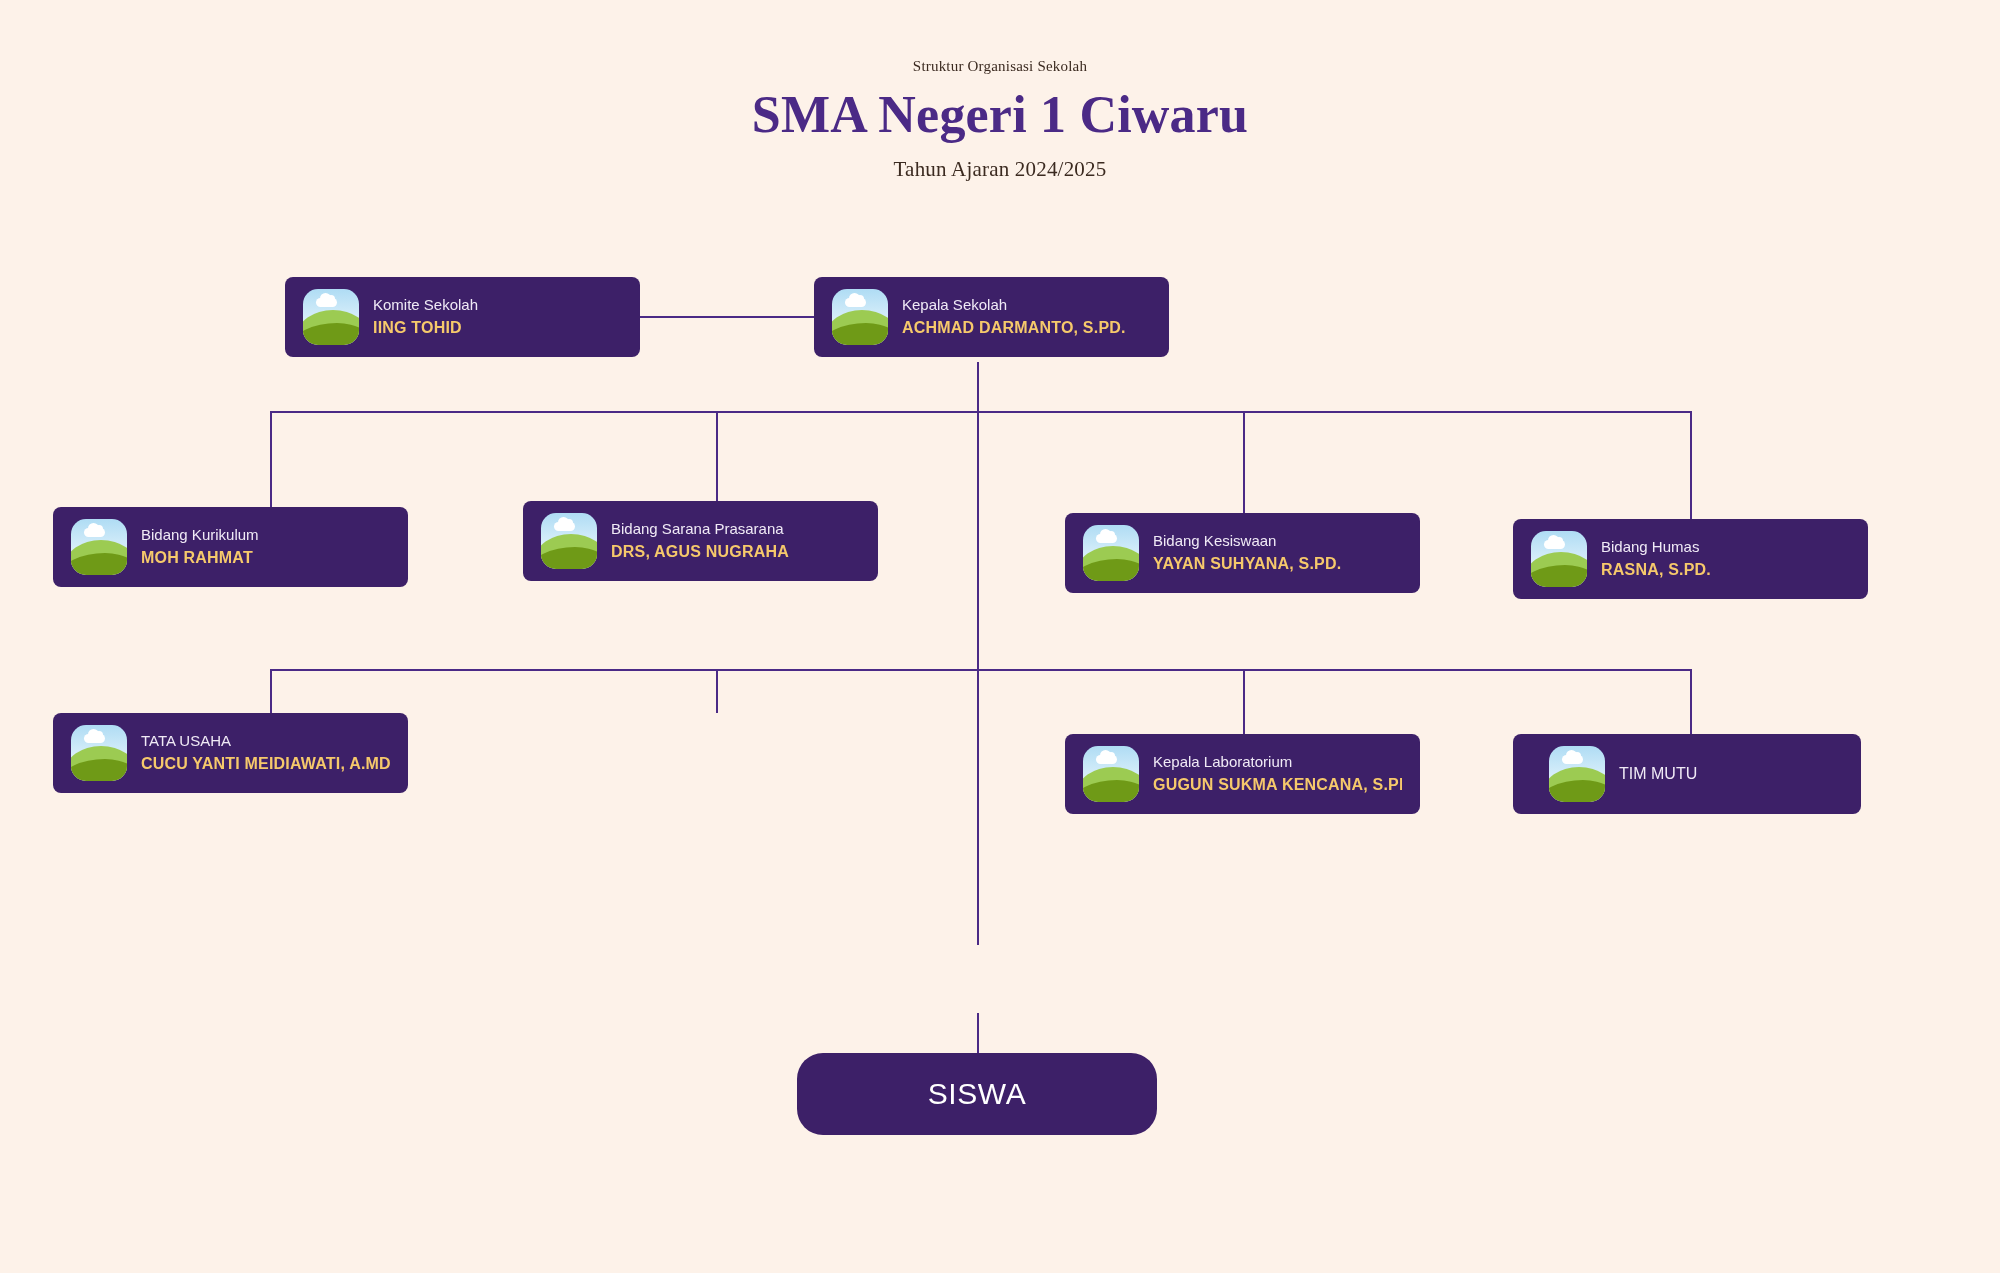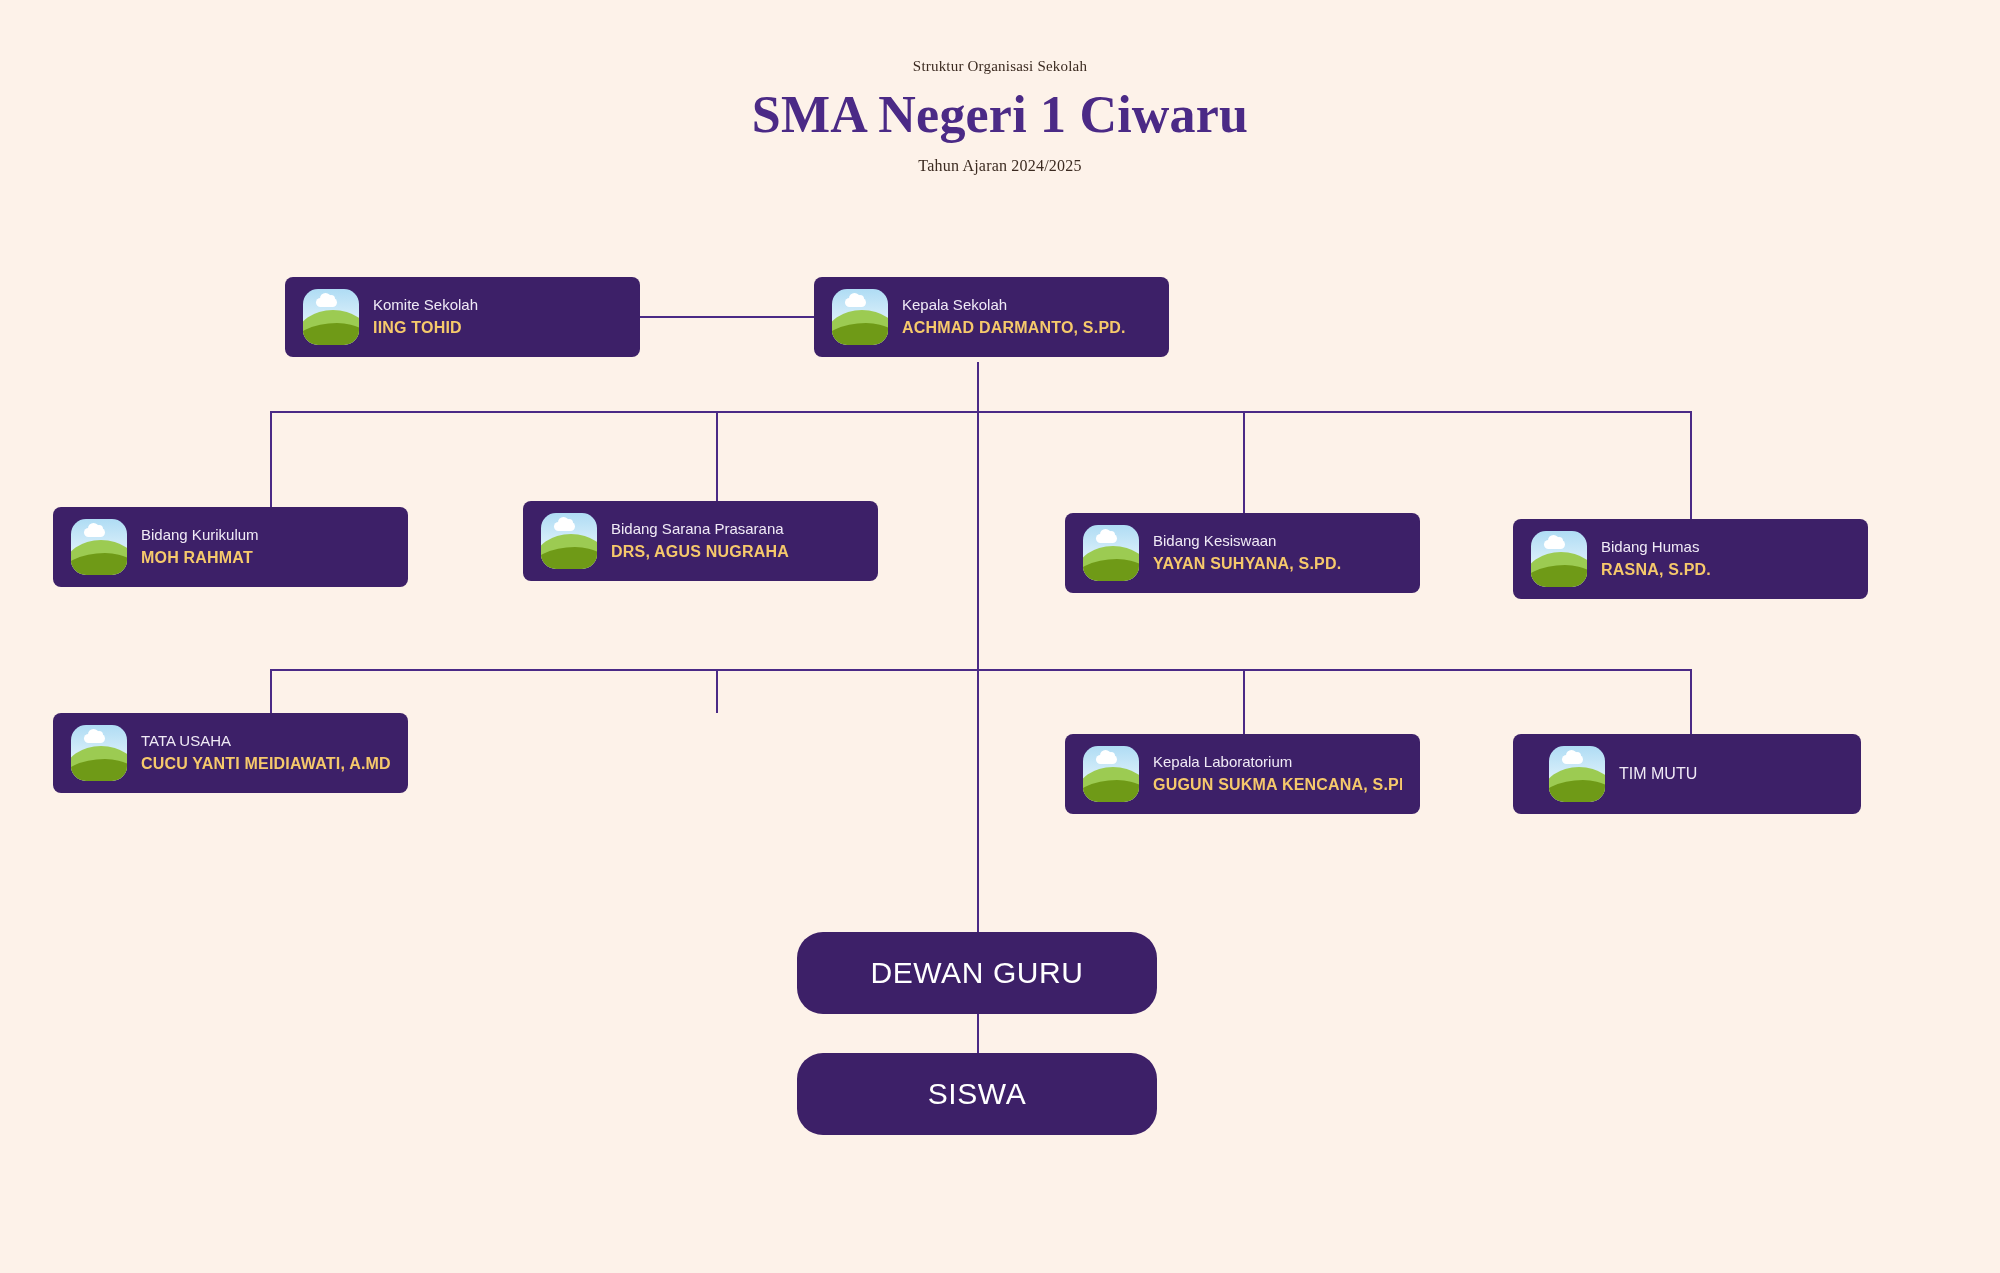--- a/index.html
+++ b/index.html
@@ -39,21 +39,21 @@
     font-family: "Liberation Serif", serif;
     font-size: 52px;
     font-weight: bold;
     color: #4B2A86;
     letter-spacing: 0.2px;
     line-height: 1.35;
     margin-top: 2px;
   }
   .header-sub-bottom {
     font-family: "Liberation Serif", serif;
-    font-size: 16px;
+    font-size: 21px;
     color: #3B2A20;
     letter-spacing: 0.2px;
     line-height: 1.5;
     margin-top: 4px;
   }
 
   
   .line {
     position: absolute;
     background: #4B2A86;
@@ -296,17 +296,16 @@
     <div class="node-icon">
       <div class="cloud"></div>
       <div class="hill-back"></div>
       <div class="hill-front"></div>
     </div>
     <div class="node-text">
       <div class="node-role solo">TIM MUTU</div>
     </div>
   </div>
 
-  <div class="node-plain" style="left:797px; top:932px; width:360px; height:82px;">DEWAN GURU</div>
 
   <div class="node-plain" style="left:797px; top:1053px; width:360px; height:82px;">SISWA</div>
 
 </div>
 
 </body></html>

